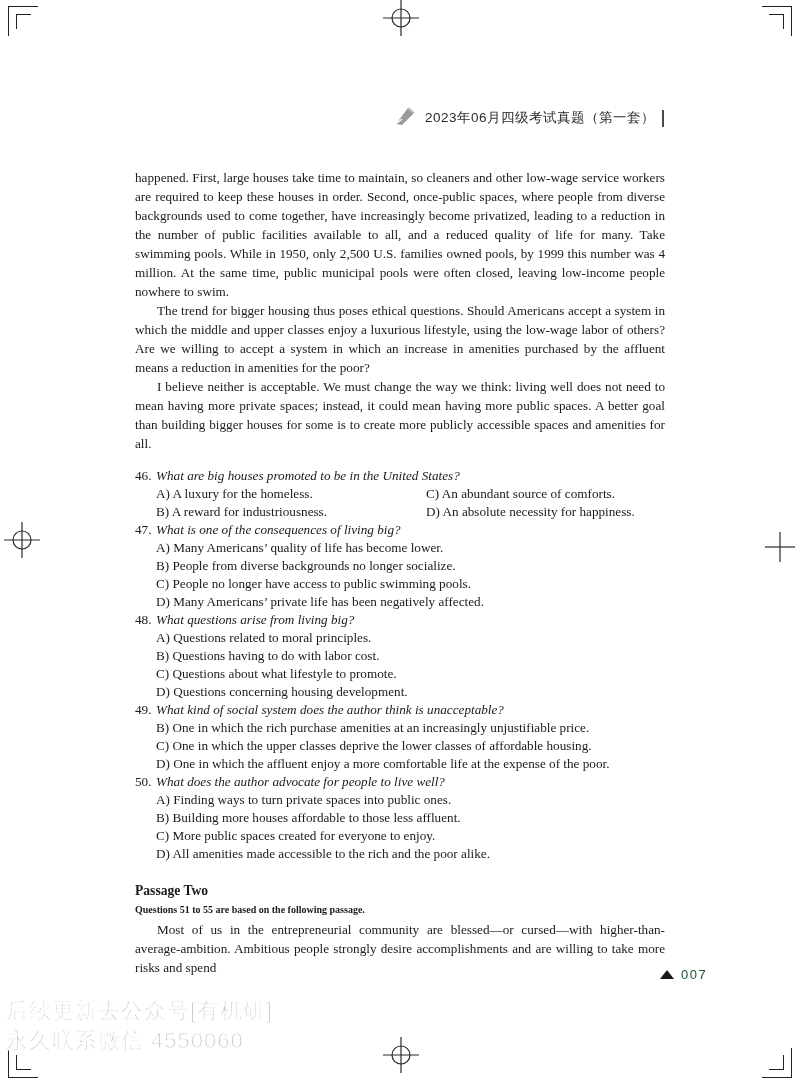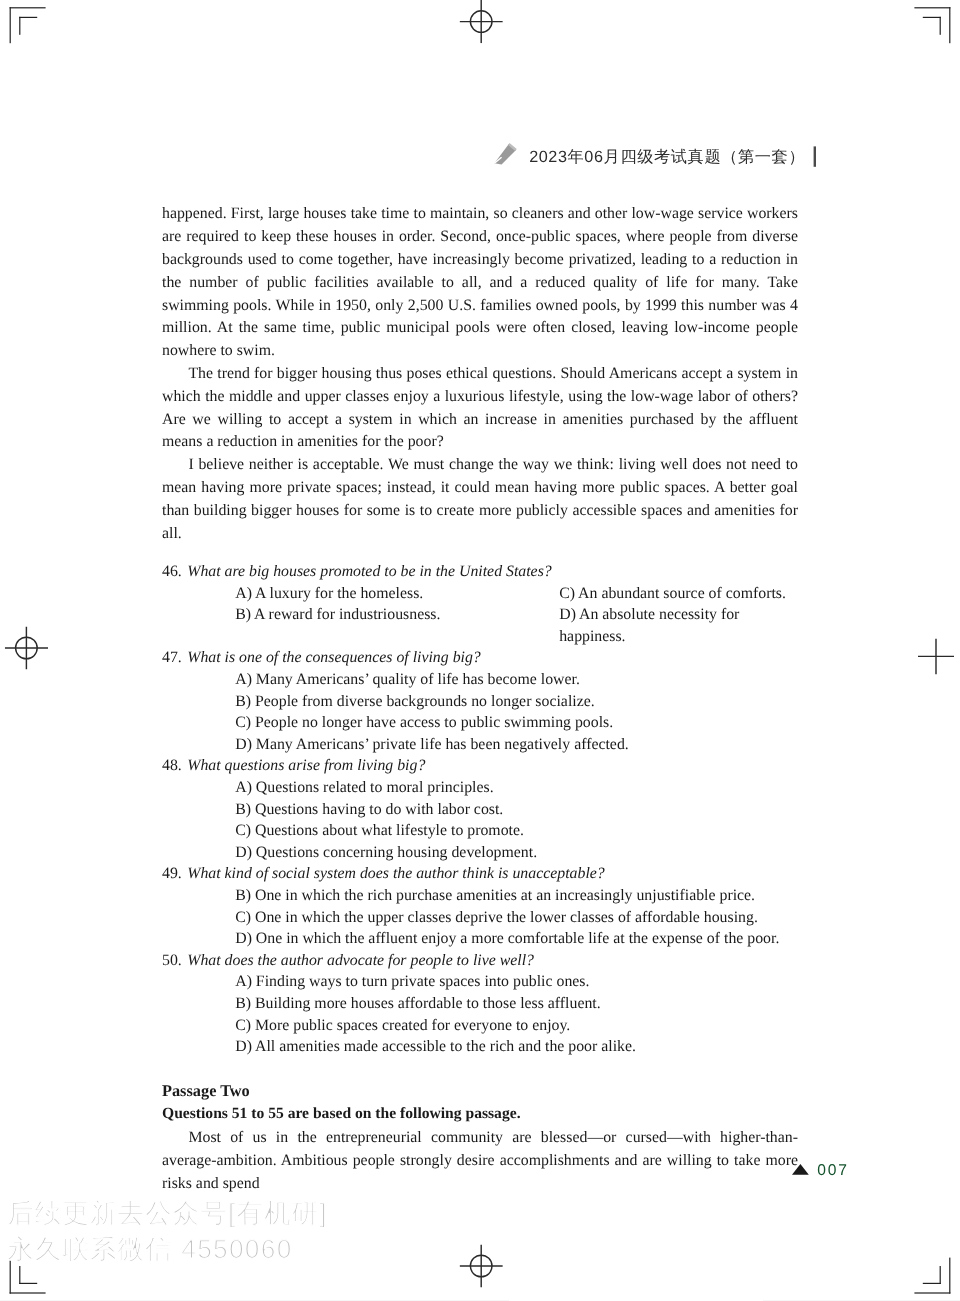--- a/index.html
+++ b/index.html
@@ -25,42 +25,42 @@
   .reg-corner.br .i { bottom:8px; right:8px; width:15px; height:15px; border-bottom-width:1.5px; border-right-width:1.5px; }
 
   .crosshair { position:absolute; }
   .crosshair svg line, .crosshair svg circle { stroke:#2a2a2a; stroke-width:1.2; fill:none; }
   .crosshair.top { left:383px; top:0px; }
   .crosshair.bottom { left:383px; top:1037px; }
   .crosshair.left { left:4px; top:522px; }
   .crosshair.right { left:765px; top:532px; }
 
   
-  .header { position:absolute; top:106px; left:0; right:120px; height:28px; text-align:right;
-            font-family:"Liberation Sans", sans-serif; white-space:nowrap;margin-top:12px; }
+  .header { position:absolute; top:106px; left:0; right:136px; height:28px; text-align:right;
+            font-family:"Liberation Sans", sans-serif; white-space:nowrap; }
   .pen-icon { display:inline-block; vertical-align:middle; margin-right:9px; }
   .header-title { display:inline-block; vertical-align:middle; font-size:13.5px; color:#2b2b2b; letter-spacing:0.5px; }
   .header-bar { display:inline-block; vertical-align:middle; width:2px; height:17px; background:#4a4a4a; margin-left:7px; }
 
   
   .content { position:absolute; left:135px; top:168px; width:530px; font-size:13.2px; line-height:19px; }
   .para { text-align:justify; }
   .para.indent { text-indent:22px; }
 
   .questions { margin-top:14px; line-height:18px; }
   .q-row { display:flex; }
   .q-num { flex:0 0 21px; width:21px; }
   .q-stem { flex:1;font-style:italic; }
   .options { margin-left:21px; }
   .options.grid2 { display:grid; grid-template-columns:270px 1fr; }
-  .option { display:block;margin-left:40px; }
+  .option { display:block; }
 
   .passage-two { margin-top:18px; }
   .p2-heading { font-weight:bold; font-size:13.6px; }
-  .p2-sub { font-weight:bold; font-size:13px; margin-bottom:1px; }
+  .p2-sub { font-weight:bold; font-size:10px; margin-bottom:1px; }
   .p2-para { text-align:justify; text-indent:22px; }
 
   
   .footer { position:absolute; top:967px; left:660px; display:flex; align-items:center;
             font-family:"Liberation Sans", sans-serif; }
   .footer-triangle { width:0; height:0; border-left:7px solid transparent; border-right:7px solid transparent;
                      border-bottom:9px solid #1a1a1a; margin-right:7px; }
   .page-number { font-size:13px; color:#14532d; letter-spacing:1.5px; }
 
   

